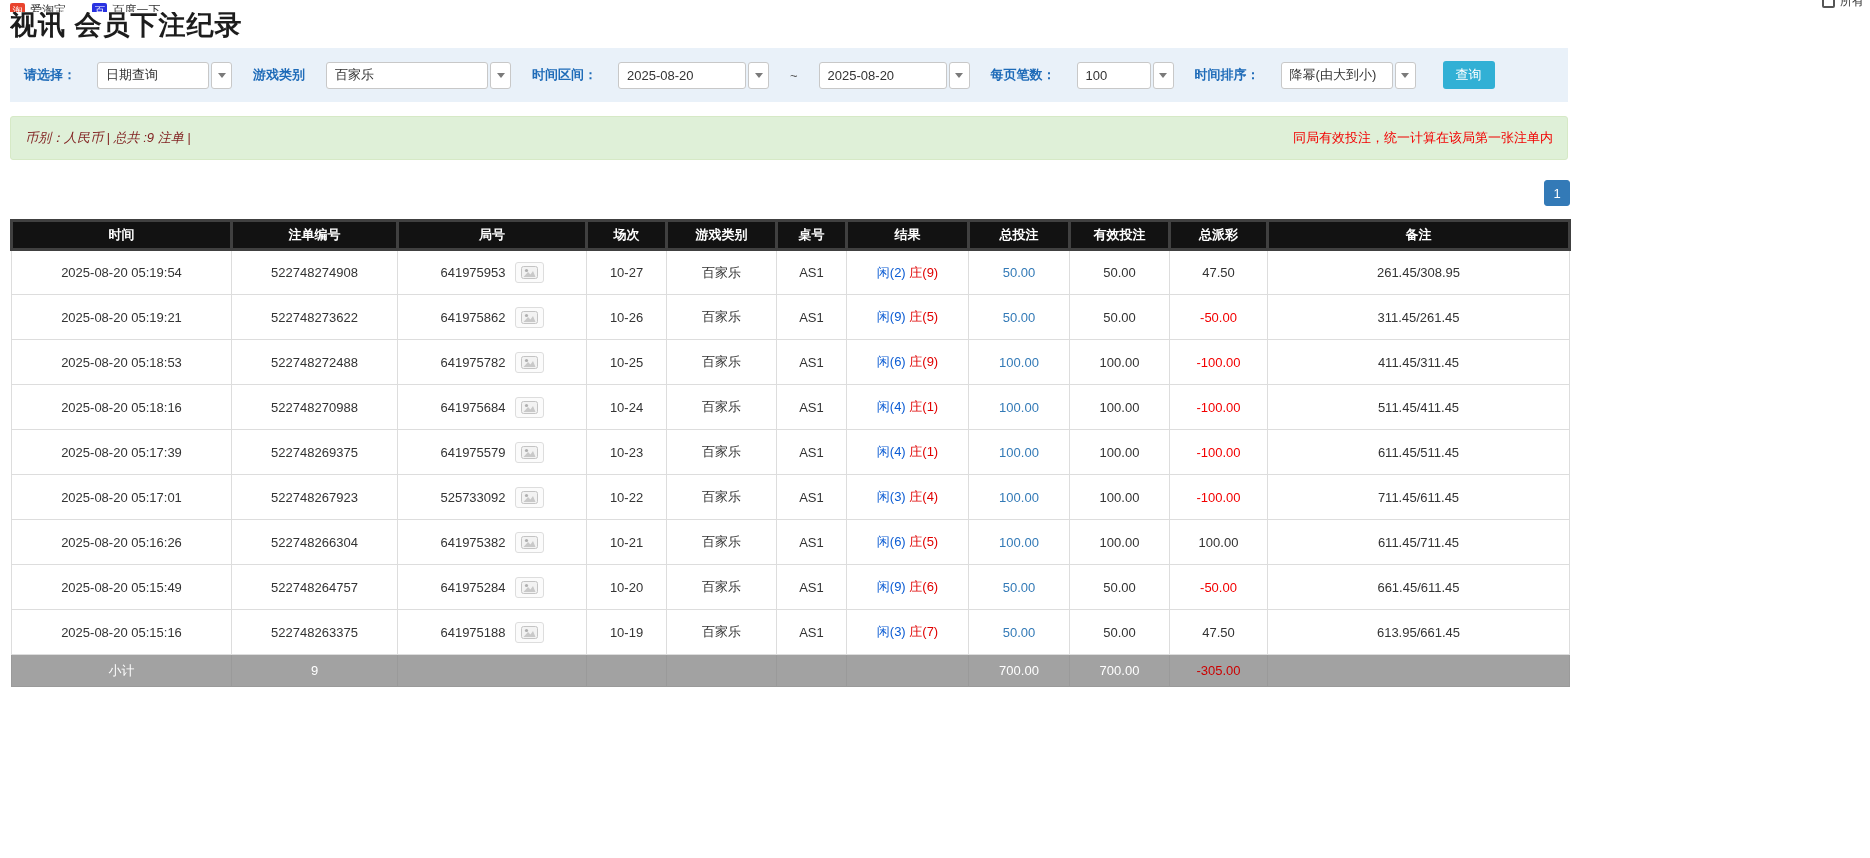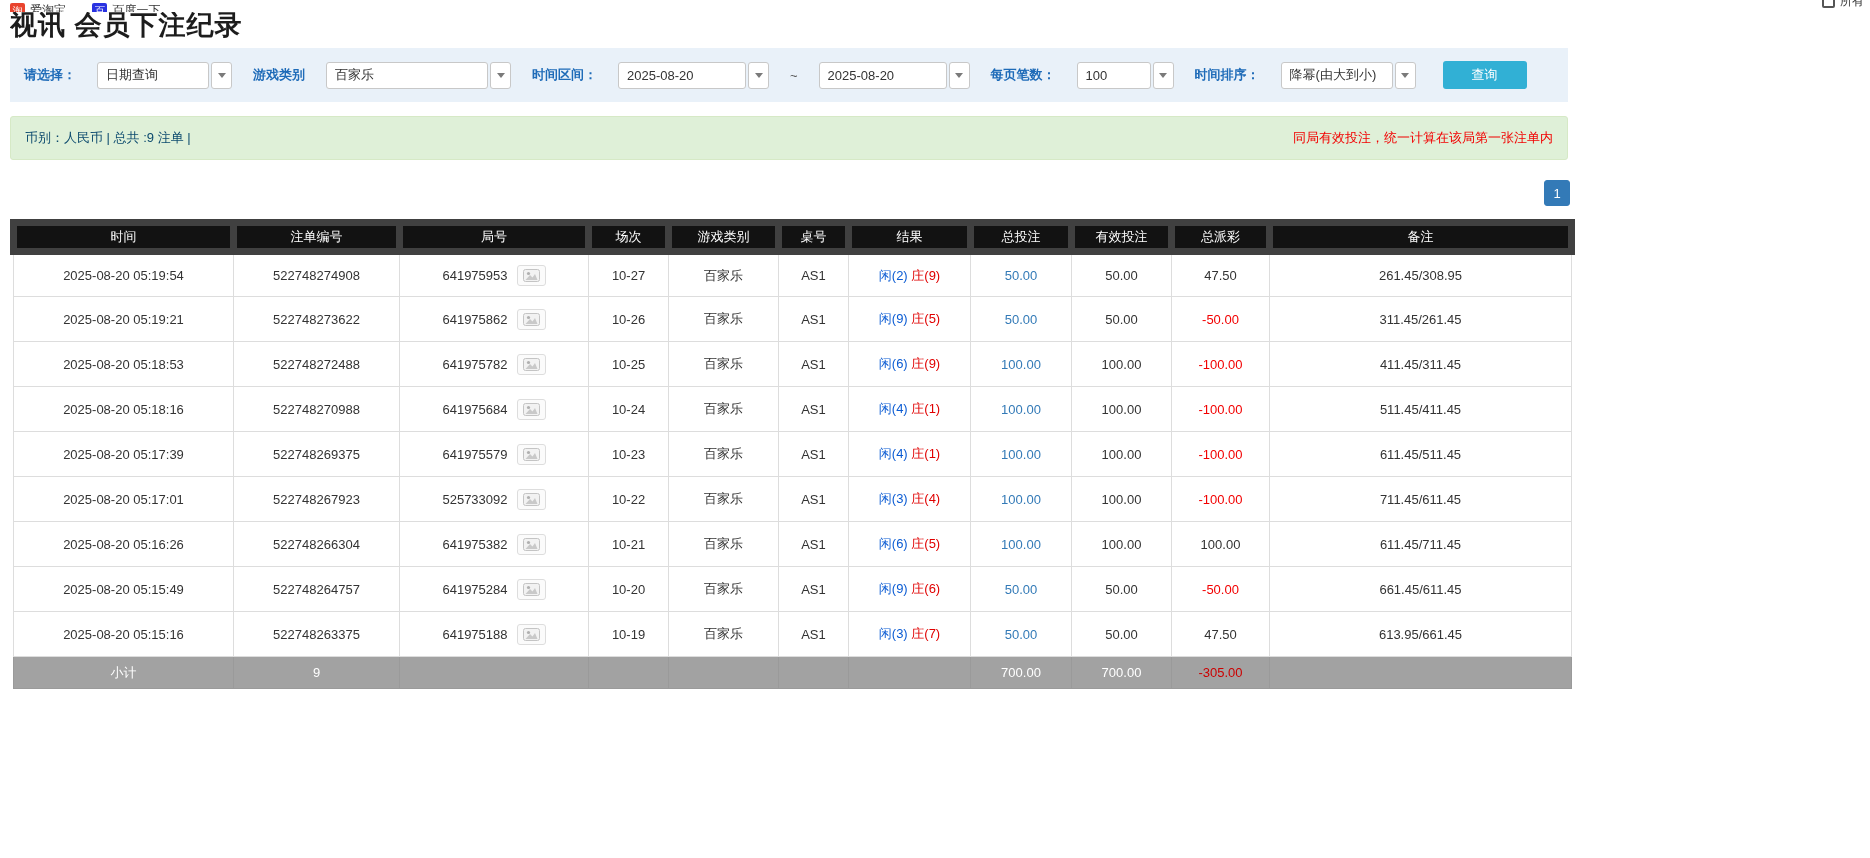--- a/index.html
+++ b/index.html
@@ -28,40 +28,40 @@
   .combo { display:inline-flex; align-items:flex-start; gap:2px; }
   .combo-input { height:27px; border:1px solid #c8c8c8; border-radius:3px; background:#fff;
                  padding:0 8px; font-size:13px; color:#333; font-family:inherit; }
   .w-select { width:112px; } .w-game { width:162px; } .w-date { width:128px; }
   .w-size { width:74px; } .w-sort { width:112px; }
   .combo-btn { width:21px; height:27px; border:1px solid #c8c8c8; border-radius:3px; background:#fff;
                display:inline-flex; align-items:center; justify-content:center; cursor:pointer; }
   .caret { width:0; height:0; border-left:4px solid transparent; border-right:4px solid transparent;
            border-top:5px solid #7a7a7a; }
   .tilde { color:#555; }
-  .search-btn { height:28px; padding:0 29px; background:#31b0d5; color:#fff; border:none;
+  .search-btn { height:28px; padding:0 13px; background:#31b0d5; color:#fff; border:none;
                 border-radius:3px; font-size:13px; margin-left:6px; cursor:pointer; font-family:inherit; }
 
   
   .summary-bar { margin:14px 10px 0; width:1558px; background:#dff0d8; border:1px solid #d6e9c6;
                  border-radius:3px; padding:12px 14px; display:flex; justify-content:space-between;
                  align-items:center; font-size:13px; }
-  .summary-left  { color:#0c4a6e; }
+  .summary-left  { color:#7f1d1d;font-style:italic; }
   .summary-right { color:#f20000; }
 
   
   .pagination-row { margin:20px 10px 0; width:1560px; display:flex; justify-content:flex-end; }
   .page-btn { min-width:26px; height:26px; background:#337ab7; border:1px solid #337ab7; color:#fff;
               font-size:13px; border-radius:3px; cursor:pointer; font-family:inherit; }
 
   
   .bet-table { margin:13px 10px 0; width:1558px; border-collapse:collapse; table-layout:fixed;
                font-size:13px; }
-  .bet-table th { background:#121212; color:#fff; height:29px; font-weight:normal;
-                  border:7px solid #404040; text-align:center; }
+  .bet-table th { background:#121212; color:#fff; height:29px; font-weight:bold;
+                  border:3px solid #404040; text-align:center; }
   .bet-table td { border:1px solid #ddd; height:45px; text-align:center; color:#333; background:#fff;
                   overflow:hidden; white-space:nowrap; }
   .round-wrap { display:inline-flex; align-items:center; gap:9px; }
   .replay-btn { border:1px solid #ddd; background:#fbfbfb; border-radius:3px; padding:3px 5px;
                 display:inline-flex; align-items:center; cursor:pointer; }
   .player { color:#0a5bd3; }
   .banker { color:#e00000; }
   .bet-link { color:#337ab7; text-decoration:none; cursor:pointer; }
   td .neg { color:#f20000; }
   .summary-row td { background:#a2a2a2; color:#fff; height:32px; border-color:#9a9a9a; }

